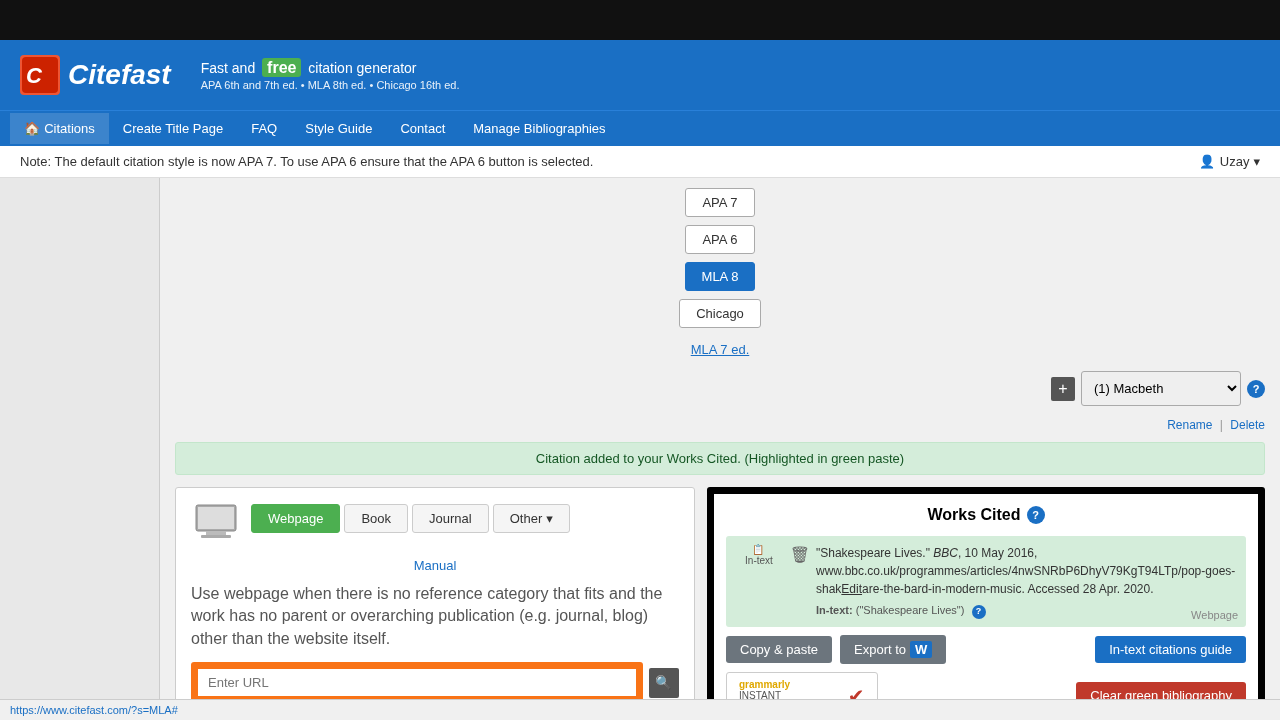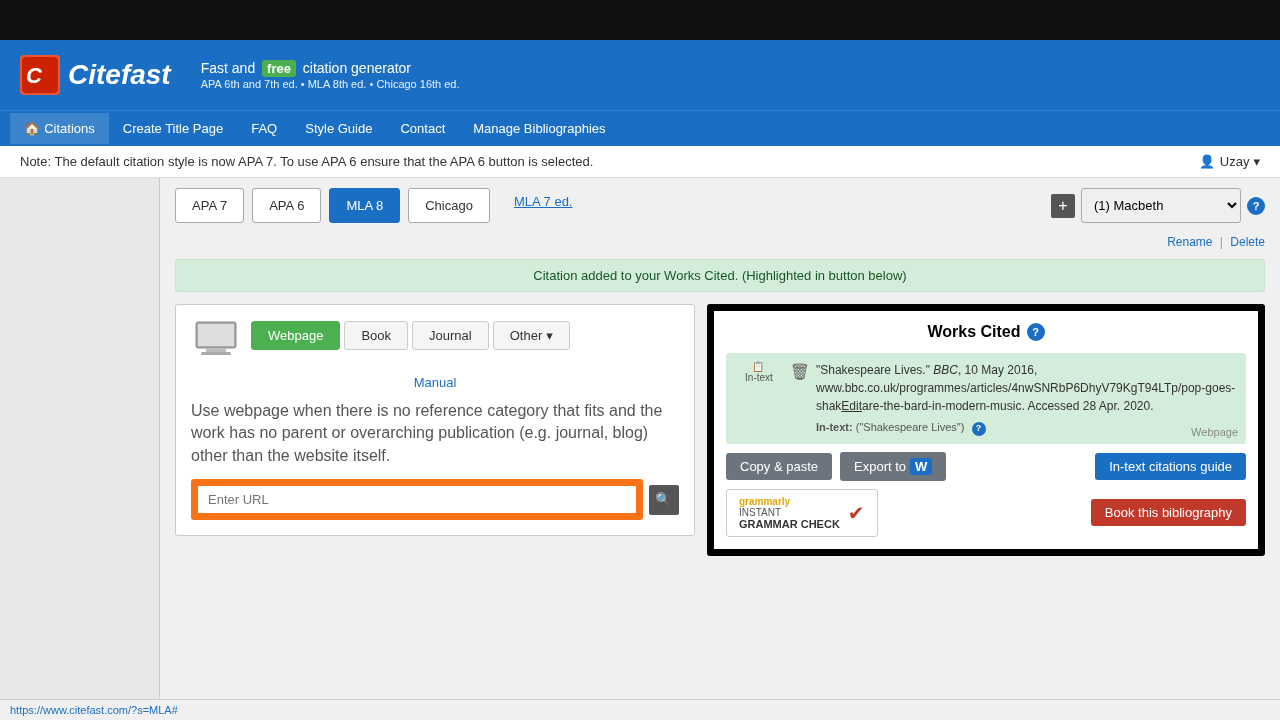--- a/index.html
+++ b/index.html
@@ -8,21 +8,21 @@
     
     .top-black { background: #111; height: 40px; width: 100%; }
 
     
     .header { background: #1a6fc4; display: flex; align-items: center; padding: 8px 20px; height: 70px; }
     .logo-area { display: flex; align-items: center; gap: 8px; }
     .logo-icon { width: 40px; height: 40px; background: #e53; border-radius: 4px; display: flex; align-items: center; justify-content: center; color: white; font-weight: bold; font-size: 18px; position: relative; }
     .logo-text { color: white; font-size: 28px; font-weight: bold; font-style: italic; }
     .header-tagline { margin-left: 30px; color: white; }
     .header-tagline .main { font-size: 14px; }
-    .header-tagline .free-badge { background: #4caf50; color: white; padding: 1px 5px; border-radius: 3px; font-size: 13px; font-weight: bold; margin: 0 3px; }
+    .header-tagline .free-badge { background: #4caf50; color: white; padding: 1px 5px; border-radius: 3px; font-size: 16px; font-weight: bold; margin: 0 3px; }
     .header-tagline .sub { font-size: 11px; margin-top: 2px; opacity: 0.9; }
 
     
     .nav { background: #1a6fc4; border-top: 1px solid #2980d9; padding: 0 10px; display: flex; align-items: center; height: 36px; }
     .nav-item { color: white; padding: 8px 14px; font-size: 13px; cursor: pointer; display: flex; align-items: center; gap: 4px; text-decoration: none; }
     .nav-item.home { background: rgba(255,255,255,0.15); }
 
     
     .note-bar { background: white; padding: 8px 20px; border-bottom: 1px solid #ddd; font-size: 13px; color: #333; display: flex; justify-content: space-between; align-items: center; }
     .user-area { color: #333; font-size: 13px; display: flex; align-items: center; gap: 4px; }
@@ -30,21 +30,21 @@
     
     .main-content { display: flex; height: calc(720px - 40px - 70px - 36px - 32px); }
 
     
     .sidebar { width: 160px; background: #e8e8e8; border-right: 1px solid #ccc; }
 
     
     .content-area { flex: 1; padding: 10px 15px; overflow-y: auto; }
 
     
-    .style-row { display: flex; gap: 8px; margin-bottom: 12px; flex-wrap: wrap; }
+    .style-row { display: flex; align-items: center; gap: 8px; margin-bottom: 12px; flex-wrap: wrap; flex-direction: column; }
     .style-btn { padding: 6px 16px; border: 1px solid #aaa; background: white; cursor: pointer; border-radius: 3px; font-size: 13px; color: #333; }
     .style-btn.active { background: #1a6fc4; color: white; border-color: #1a6fc4; }
     .style-btn.underline { text-decoration: underline; color: #1a6fc4; background: white; border: none; }
 
     
     .bib-selector { display: flex; align-items: center; gap: 6px; margin-left: auto; }
     .plus-btn { width: 24px; height: 24px; background: #555; color: white; border: none; cursor: pointer; font-size: 16px; display: flex; align-items: center; justify-content: center; border-radius: 2px; }
     .bib-select { padding: 8px 8px; border: 1px solid #aaa; border-radius: 3px; font-size: 13px; min-width: 160px; }
     .info-icon { width: 18px; height: 18px; background: #1a6fc4; color: white; border-radius: 50%; display: flex; align-items: center; justify-content: center; font-size: 11px; font-weight: bold; cursor: pointer; }
 
@@ -187,21 +187,21 @@
         <div class="info-icon">?</div>
       </div>
     </div>
 
     <div class="rename-delete">
       <a>Rename</a>
       <span>|</span>
       <a>Delete</a>
     </div>
 
-    <div class="success-bar">Citation added to your Works Cited. (Highlighted in button below)</div>
+    <div class="success-bar">Citation added to your Works Cited. (Highlighted in green paste)</div>
 
     <div class="two-col">
 
       <div class="left-panel">
         <div class="source-panel">
           <div style="display:flex;align-items:center;margin-bottom:12px;">
             <div style="margin-right:10px;">
               <svg width="50" height="40" viewBox="0 0 50 40">
                 <rect x="5" y="2" width="40" height="26" rx="2" fill="#aaa" stroke="#888"></rect>
                 <rect x="7" y="4" width="36" height="22" fill="#ddd"></rect>
@@ -270,21 +270,21 @@
 
           <div class="grammar-row">
             <button class="grammar-btn">
               <div style="display:flex;flex-direction:column;align-items:flex-start;">
                 <span style="color:#e0a800;font-size:10px;font-weight:bold;">grammarly</span>
                 <span style="font-size:10px;color:#555;">INSTANT</span>
                 <span style="font-size:11px;font-weight:bold;color:#333;">GRAMMAR CHECK</span>
               </div>
               <span style="color:#c0392b;font-size:20px;">✔</span>
             </button>
-            <button class="clear-btn">Book this bibliography</button>
+            <button class="clear-btn">Clear green bibliography</button>
           </div>
 
 
         </div>
       </div>
 
     </div>
   </div>
 </div>
 

